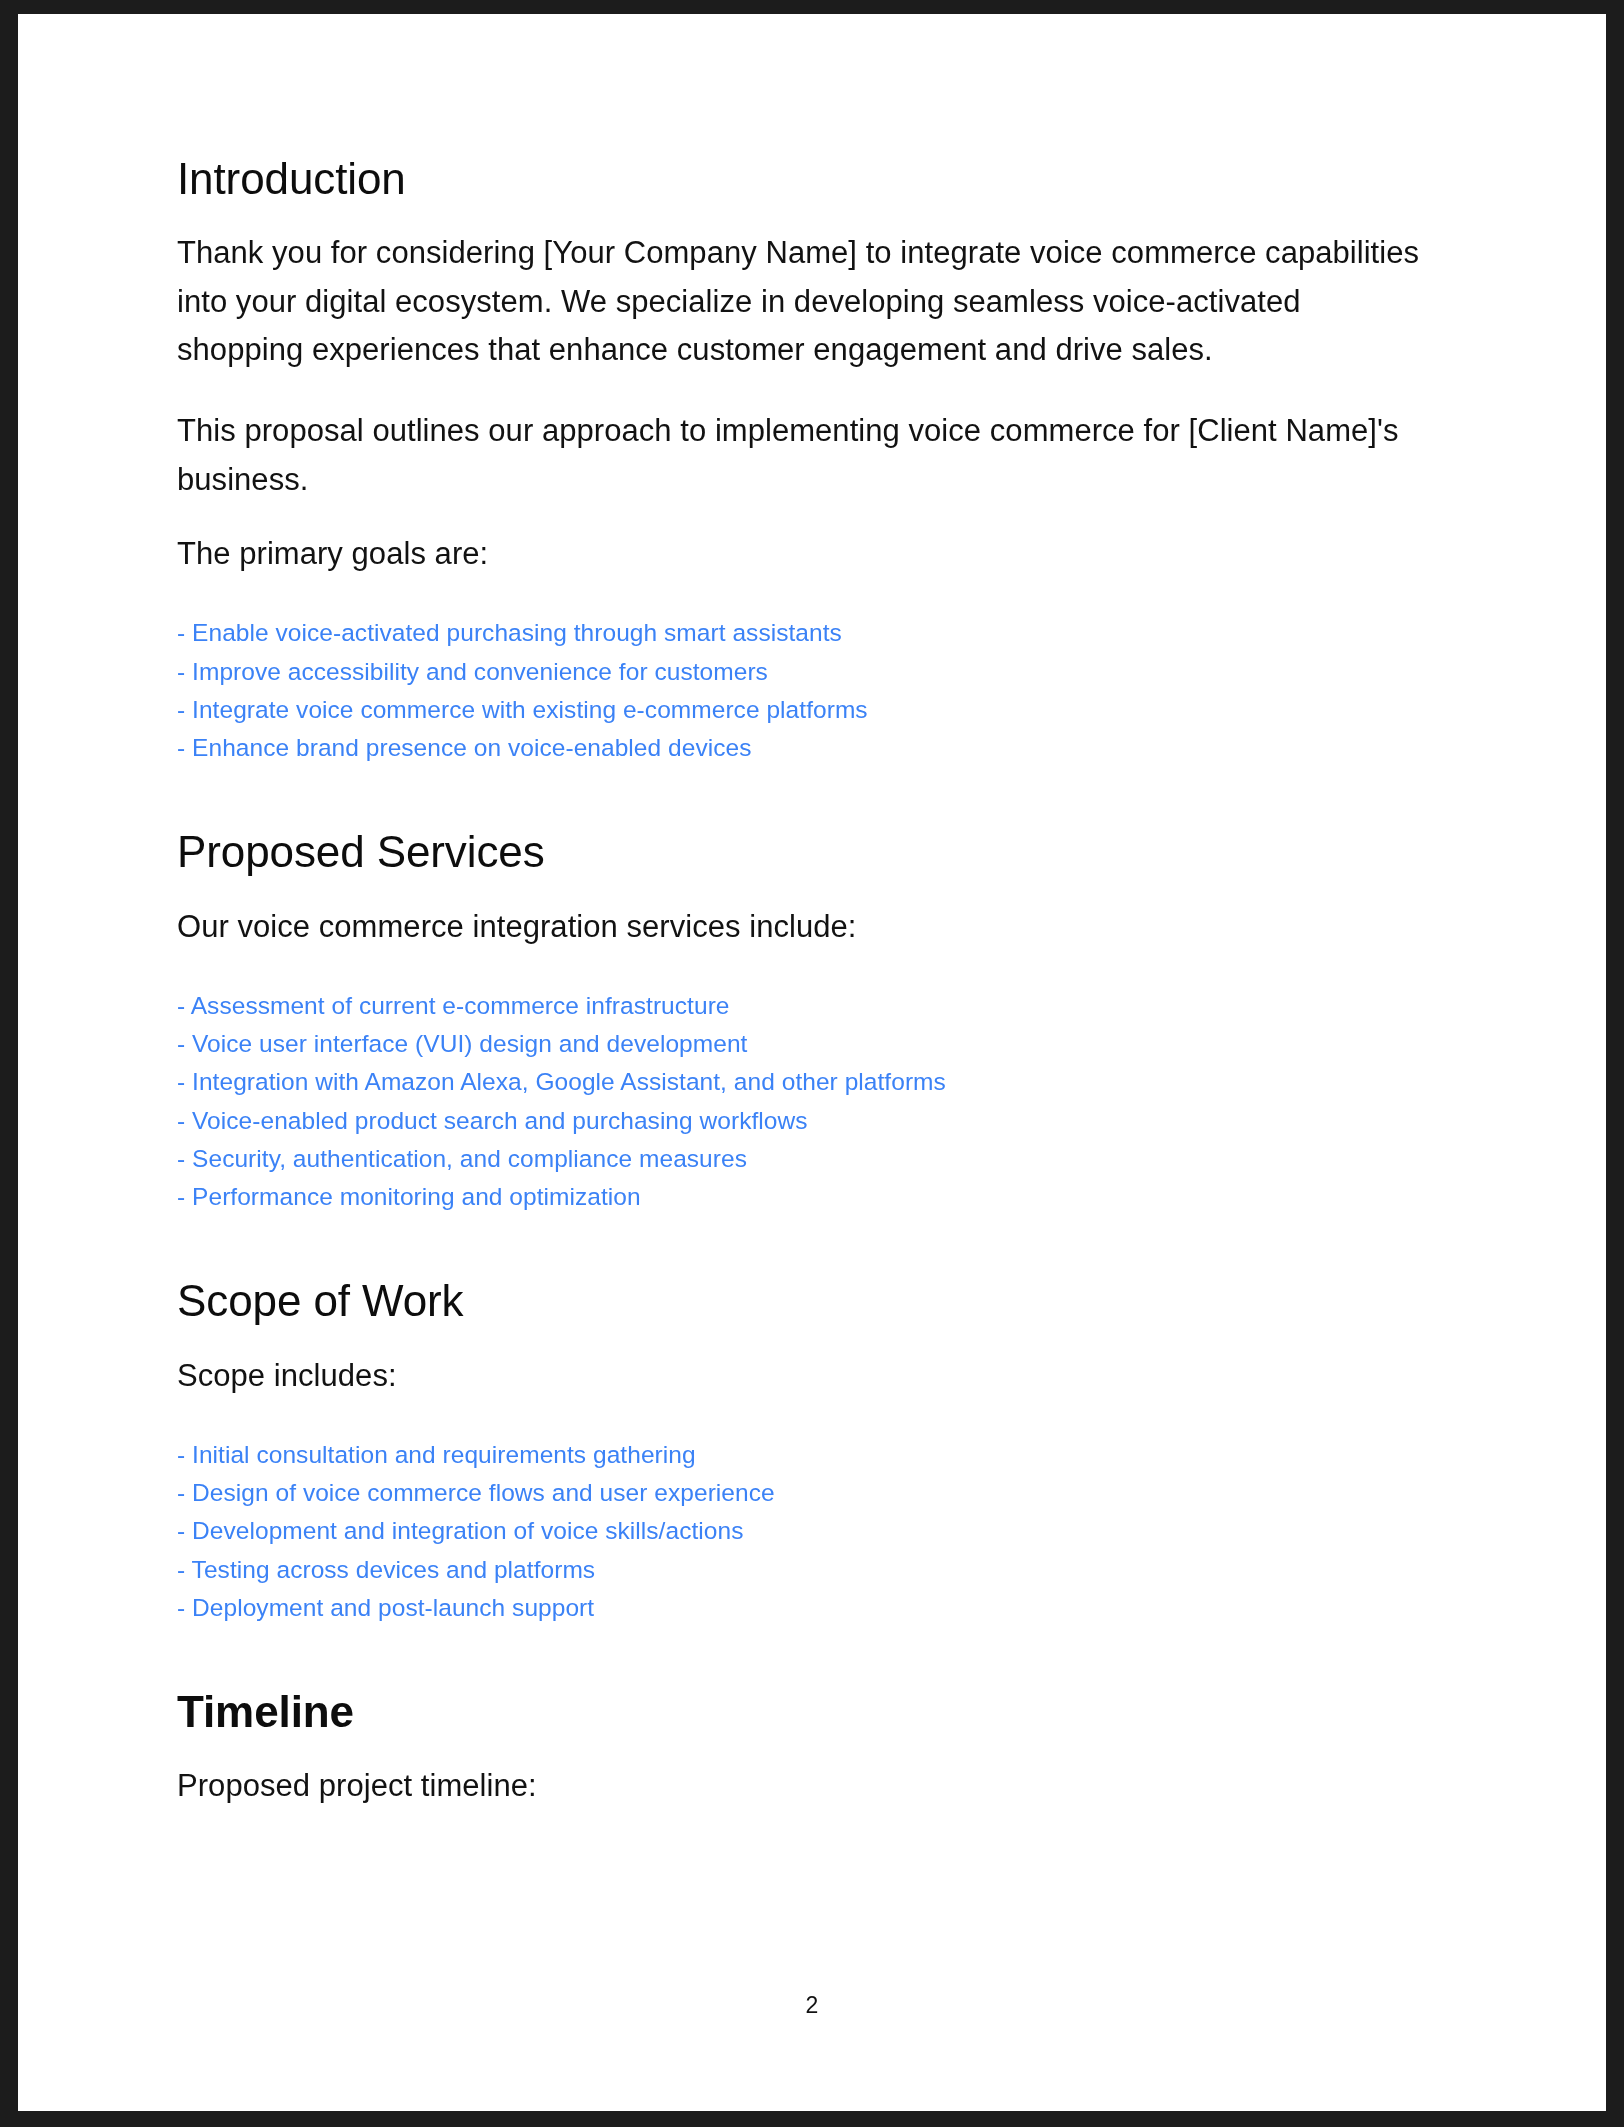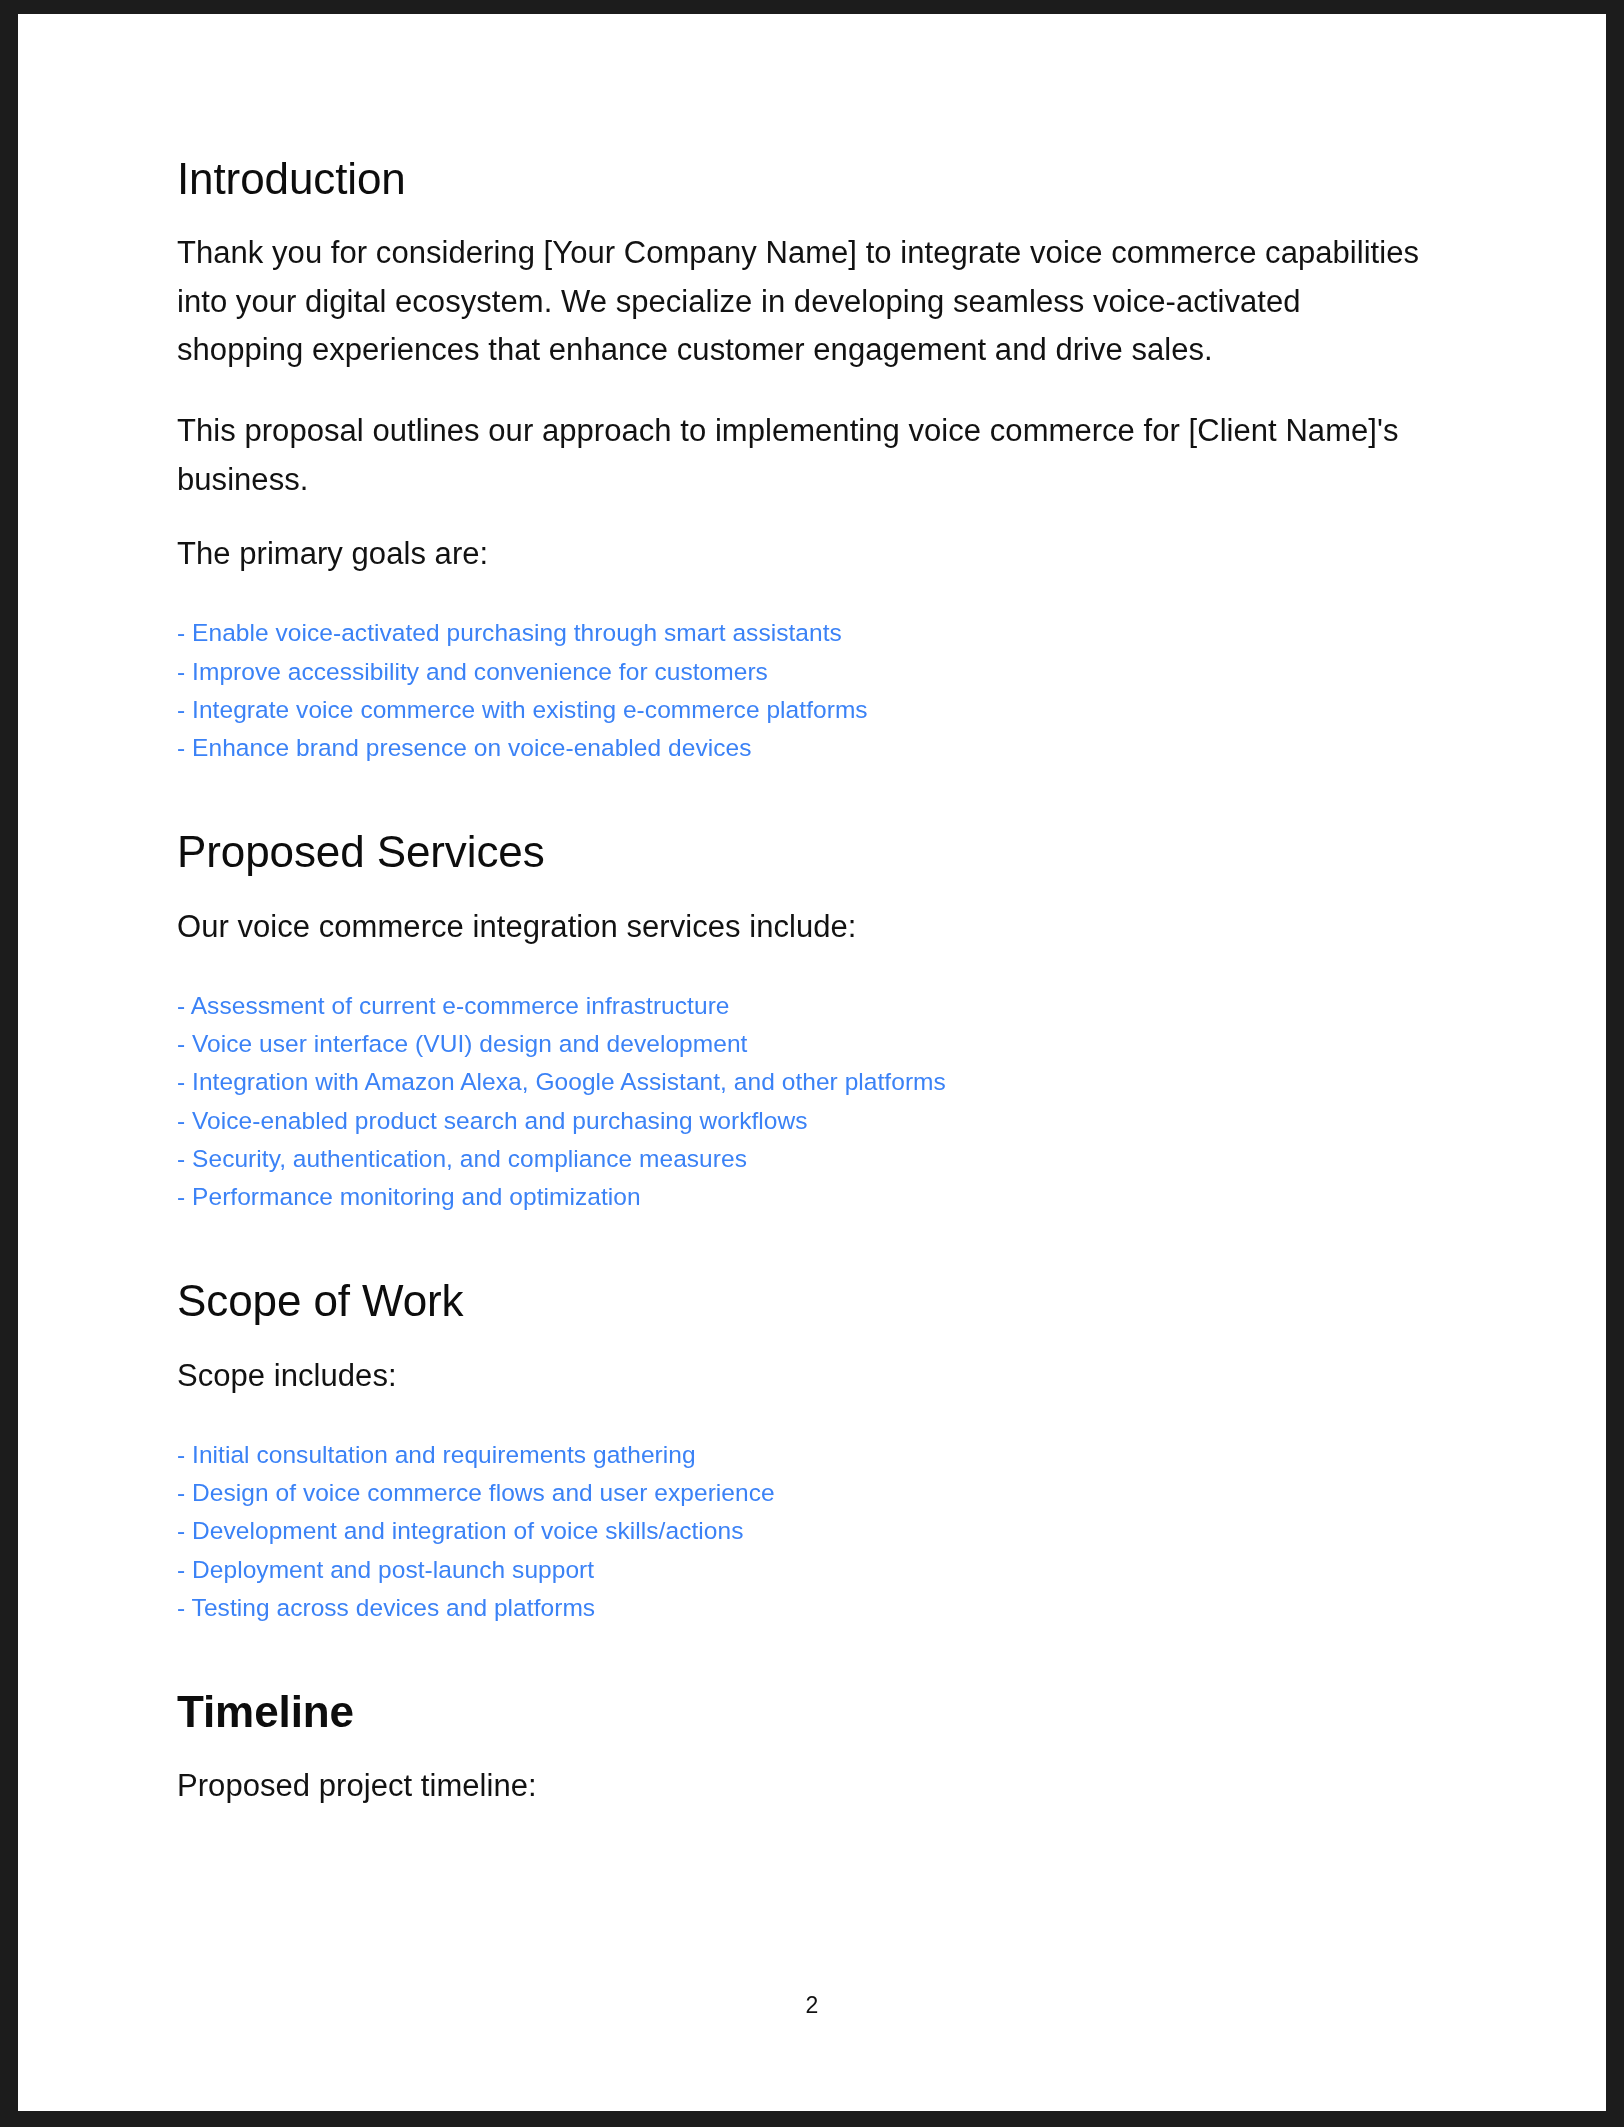--- a/index.html
+++ b/index.html
@@ -143,22 +143,22 @@
       </ul>
 
       <h1 class="section-heading" style="margin-top:60px;">Scope of Work</h1>
       <div class="heading-gap"></div>
       <p class="body-text">Scope includes:</p>
       <div class="list-gap"></div>
       <ul class="bullet-list">
         <li>- Initial consultation and requirements gathering</li>
         <li>- Design of voice commerce flows and user experience</li>
         <li>- Development and integration of voice skills/actions</li>
+        <li>- Testing across devices and platforms</li>
         <li>- Deployment and post-launch support</li>
-        <li>- Testing across devices and platforms</li>
       </ul>
 
       <h1 class="section-heading" style="margin-top:60px;font-weight:bold;">Timeline</h1>
       <div class="heading-gap"></div>
       <p class="body-text">Proposed project timeline:</p>
 
     </div>
 
     <div class="page-number">2</div>
 

